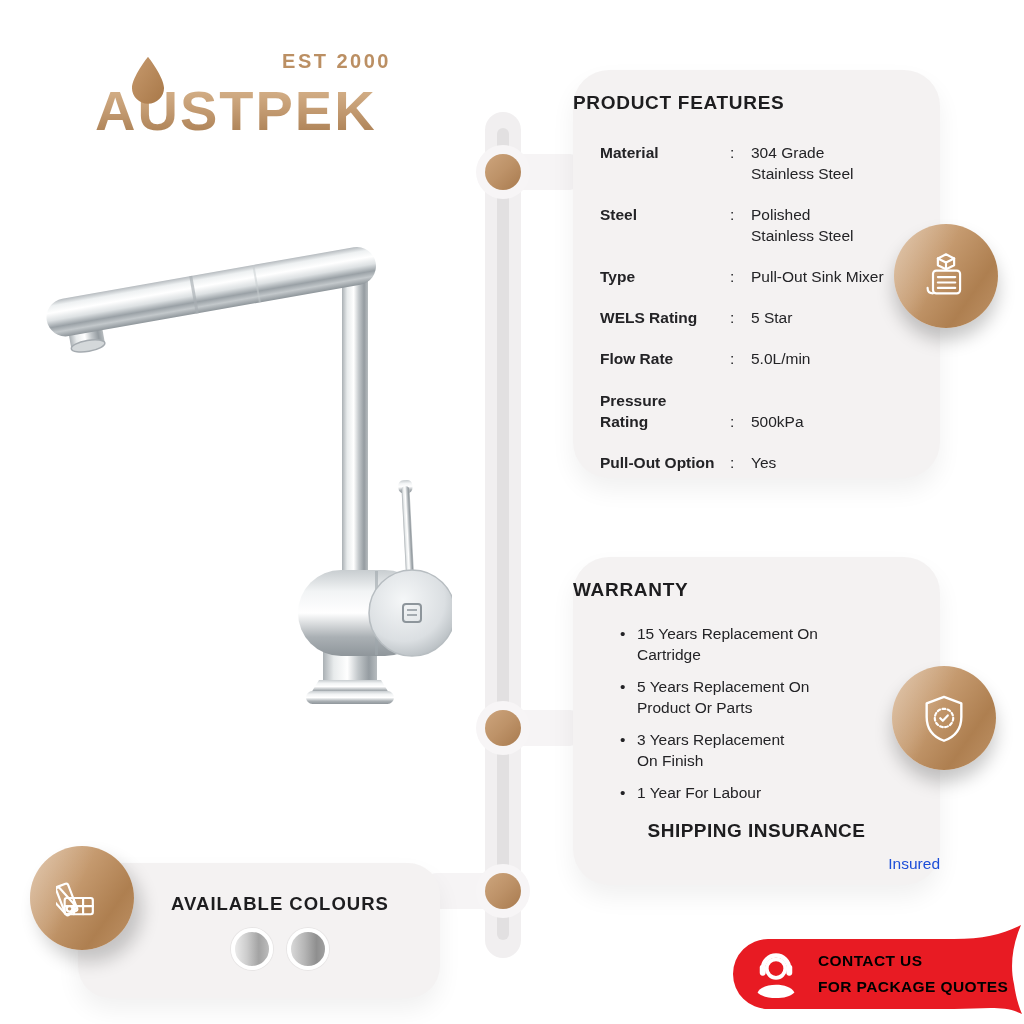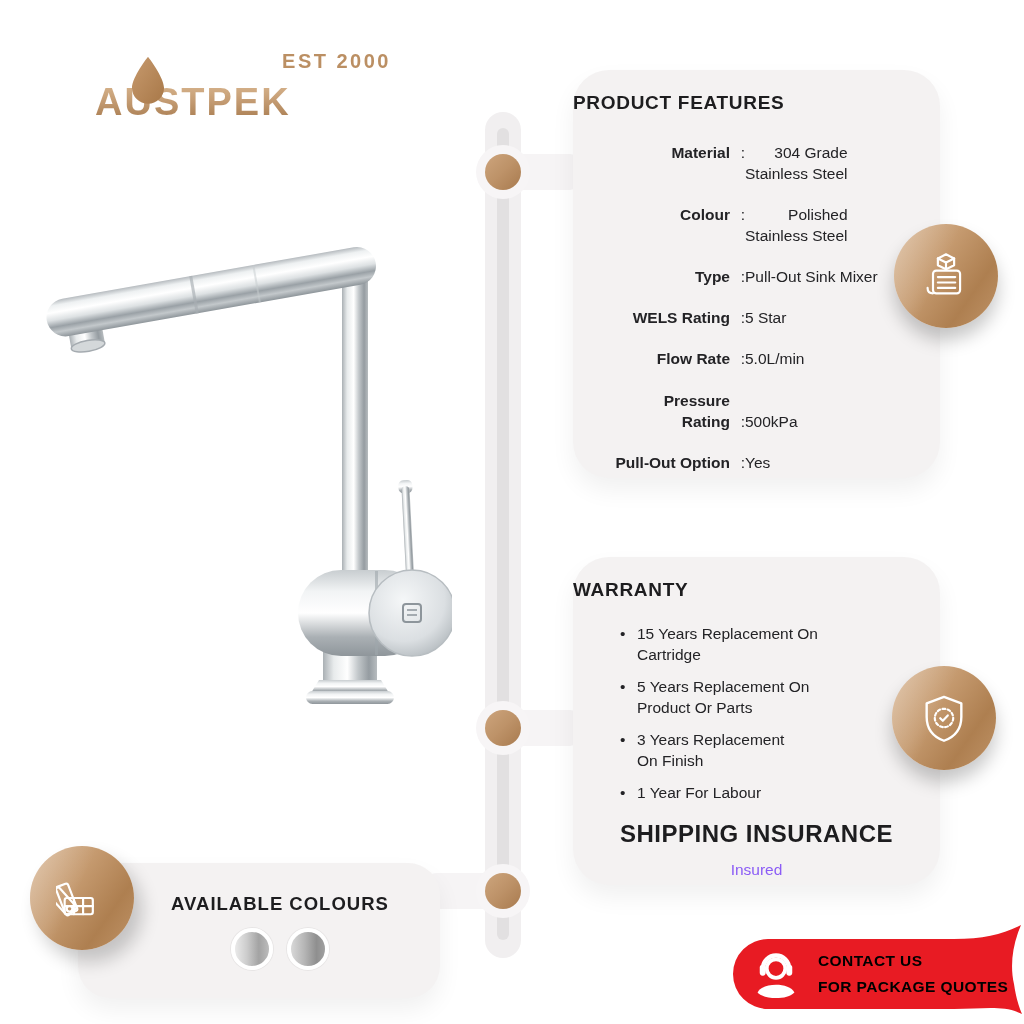--- a/index.html
+++ b/index.html
@@ -5,21 +5,21 @@
   html,body{margin:0;padding:0;background:#ffffff;}
   .canvas{
     position:relative;width:1024px;height:1024px;overflow:hidden;
     background:#ffffff;font-family:"Liberation Sans",sans-serif;color:#222225;border-radius:9px;
   }
   
   #logo{position:absolute;left:95px;top:50px;width:302px;}
   .est{ text-align:right;padding-right:6px;font-size:20px;font-weight:bold;
         letter-spacing:2.5px;color:#bb8f63;}
   .logo-text{
-    font-size:38px;font-weight:bold;letter-spacing:2px;line-height:1;margin-top:10px;
+    font-size:56px;font-weight:bold;letter-spacing:2px;line-height:1;margin-top:10px;
     color:#b68c5e;
     background:linear-gradient(180deg,#d8b58e 0%,#c59d74 45%,#a87c50 100%);
     -webkit-background-clip:text;background-clip:text;-webkit-text-fill-color:transparent;
   }
   .logo-drop{position:absolute;left:36px;top:6px;width:34px;height:48px;}
   
   .track-outer{position:absolute;left:485px;top:112px;width:36px;height:846px;
     border-radius:18px;background:#f1eff0;z-index:1;}
   .track-inner{position:absolute;left:497px;top:128px;width:12px;height:812px;
     border-radius:6px;background:#e2e0e1;z-index:2;}
@@ -33,35 +33,35 @@
     background:linear-gradient(135deg,#cda57d 0%,#bd9268 50%,#a87a4e 100%);}
   
   .card{position:absolute;background:#f4f2f2;border-radius:36px;z-index:4;
     box-shadow:0 12px 24px rgba(0,0,0,.06);}
   #features-card{left:573px;top:70px;width:367px;height:408px;}
   #warranty-card{left:573px;top:557px;width:367px;height:328px;}
   #colours-card{left:78px;top:863px;width:362px;height:135px;border-radius:32px;}
   .card-title{font-weight:bold;font-size:19px;letter-spacing:.7px;
     color:#1d1d1f;padding-top:22px;}
   
-  .features-rows{padding:28px 24px 0 27px;text-align:right;}
+  .features-rows{padding:28px 24px 0 27px;}
   .frow{display:flex;align-items:flex-start;margin-bottom:20px;font-size:15.5px;
     line-height:1.36;color:#232326;}
   .frow.row-end{align-items:flex-end;}
   .flabel{width:130px;flex:none;font-weight:bold;white-space:pre-line;}
   .fcolon{width:15px;flex:none;}
-  .fvalue{white-space:pre-line;}
+  .fvalue{white-space:pre-line;margin-left:6px;}
   
   .warranty-list{padding:22px 28px 0 47px;}
   .witem{display:flex;font-size:15.5px;line-height:1.36;margin-bottom:11px;color:#232326;}
   .wbullet{width:17px;flex:none;}
   .wtext{white-space:pre-line;}
-  .shipping-title{text-align:center;font-weight:bold;font-size:24px;
+  .shipping-title{text-align:center;font-weight:bold;font-size:19px;
     letter-spacing:.5px;margin-top:16px;color:#1d1d1f;}
-  .shipping-value{text-align:center;font-size:15.5px;margin-top:13px;color:#8b5cf6;}
+  .shipping-value{text-align:right;font-size:15.5px;margin-top:13px;color:#1d4ed8;}
   
   .colours-inner{margin-left:42px;width:320px;text-align:center;padding-top:30px;}
   .colours-title{font-weight:bold;font-size:18.5px;letter-spacing:1px;color:#1d1d1f;}
   .dots{margin-top:13px;display:flex;justify-content:center;gap:14px;}
   .dot{width:34px;height:34px;border-radius:50%;border:4px solid #ffffff;
     box-shadow:0 0 0 1px rgba(0,0,0,.05);}
   .dot1{background:linear-gradient(90deg,#eaeaea 0%,#cccccc 35%,#a3a3a3 70%,#bcbcbc 100%);}
   .dot2{background:linear-gradient(90deg,#d8d8d8 0%,#b5b5b5 40%,#8f8f8f 75%,#a0a0a0 100%);}
   
   .bronze-circle{position:absolute;width:104px;height:104px;border-radius:50%;z-index:7;
@@ -182,21 +182,21 @@
   <div class="card" id="features-card">
     <div class="card-title">PRODUCT FEATURES</div>
     <div class="features-rows">
       <div class="frow">
         <span class="flabel">Material</span>
         <span class="fcolon">:</span>
         <span class="fvalue">304 Grade
 Stainless Steel</span>
       </div>
       <div class="frow">
-        <span class="flabel">Colour</span>
+        <span class="flabel">Steel</span>
         <span class="fcolon">:</span>
         <span class="fvalue">Polished
 Stainless Steel</span>
       </div>
       <div class="frow">
         <span class="flabel">Type</span>
         <span class="fcolon">:</span>
         <span class="fvalue">Pull-Out Sink Mixer</span>
       </div>
       <div class="frow">

